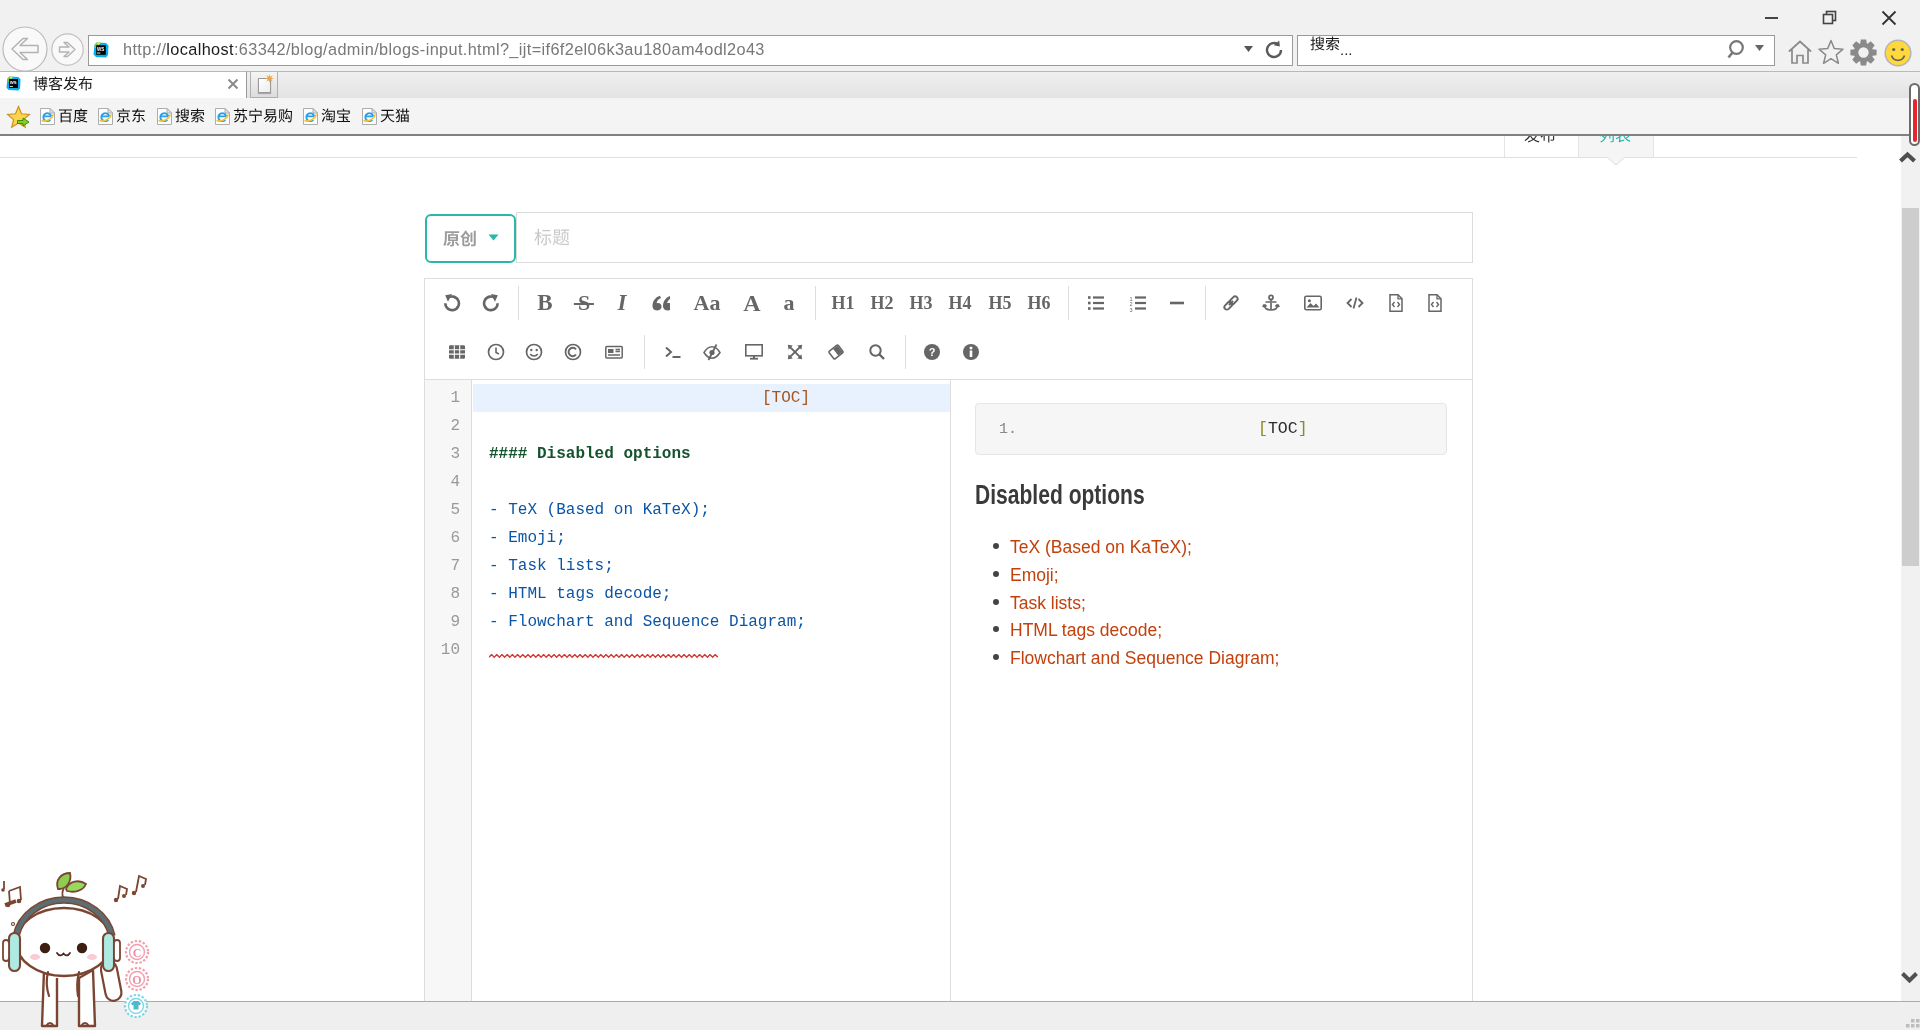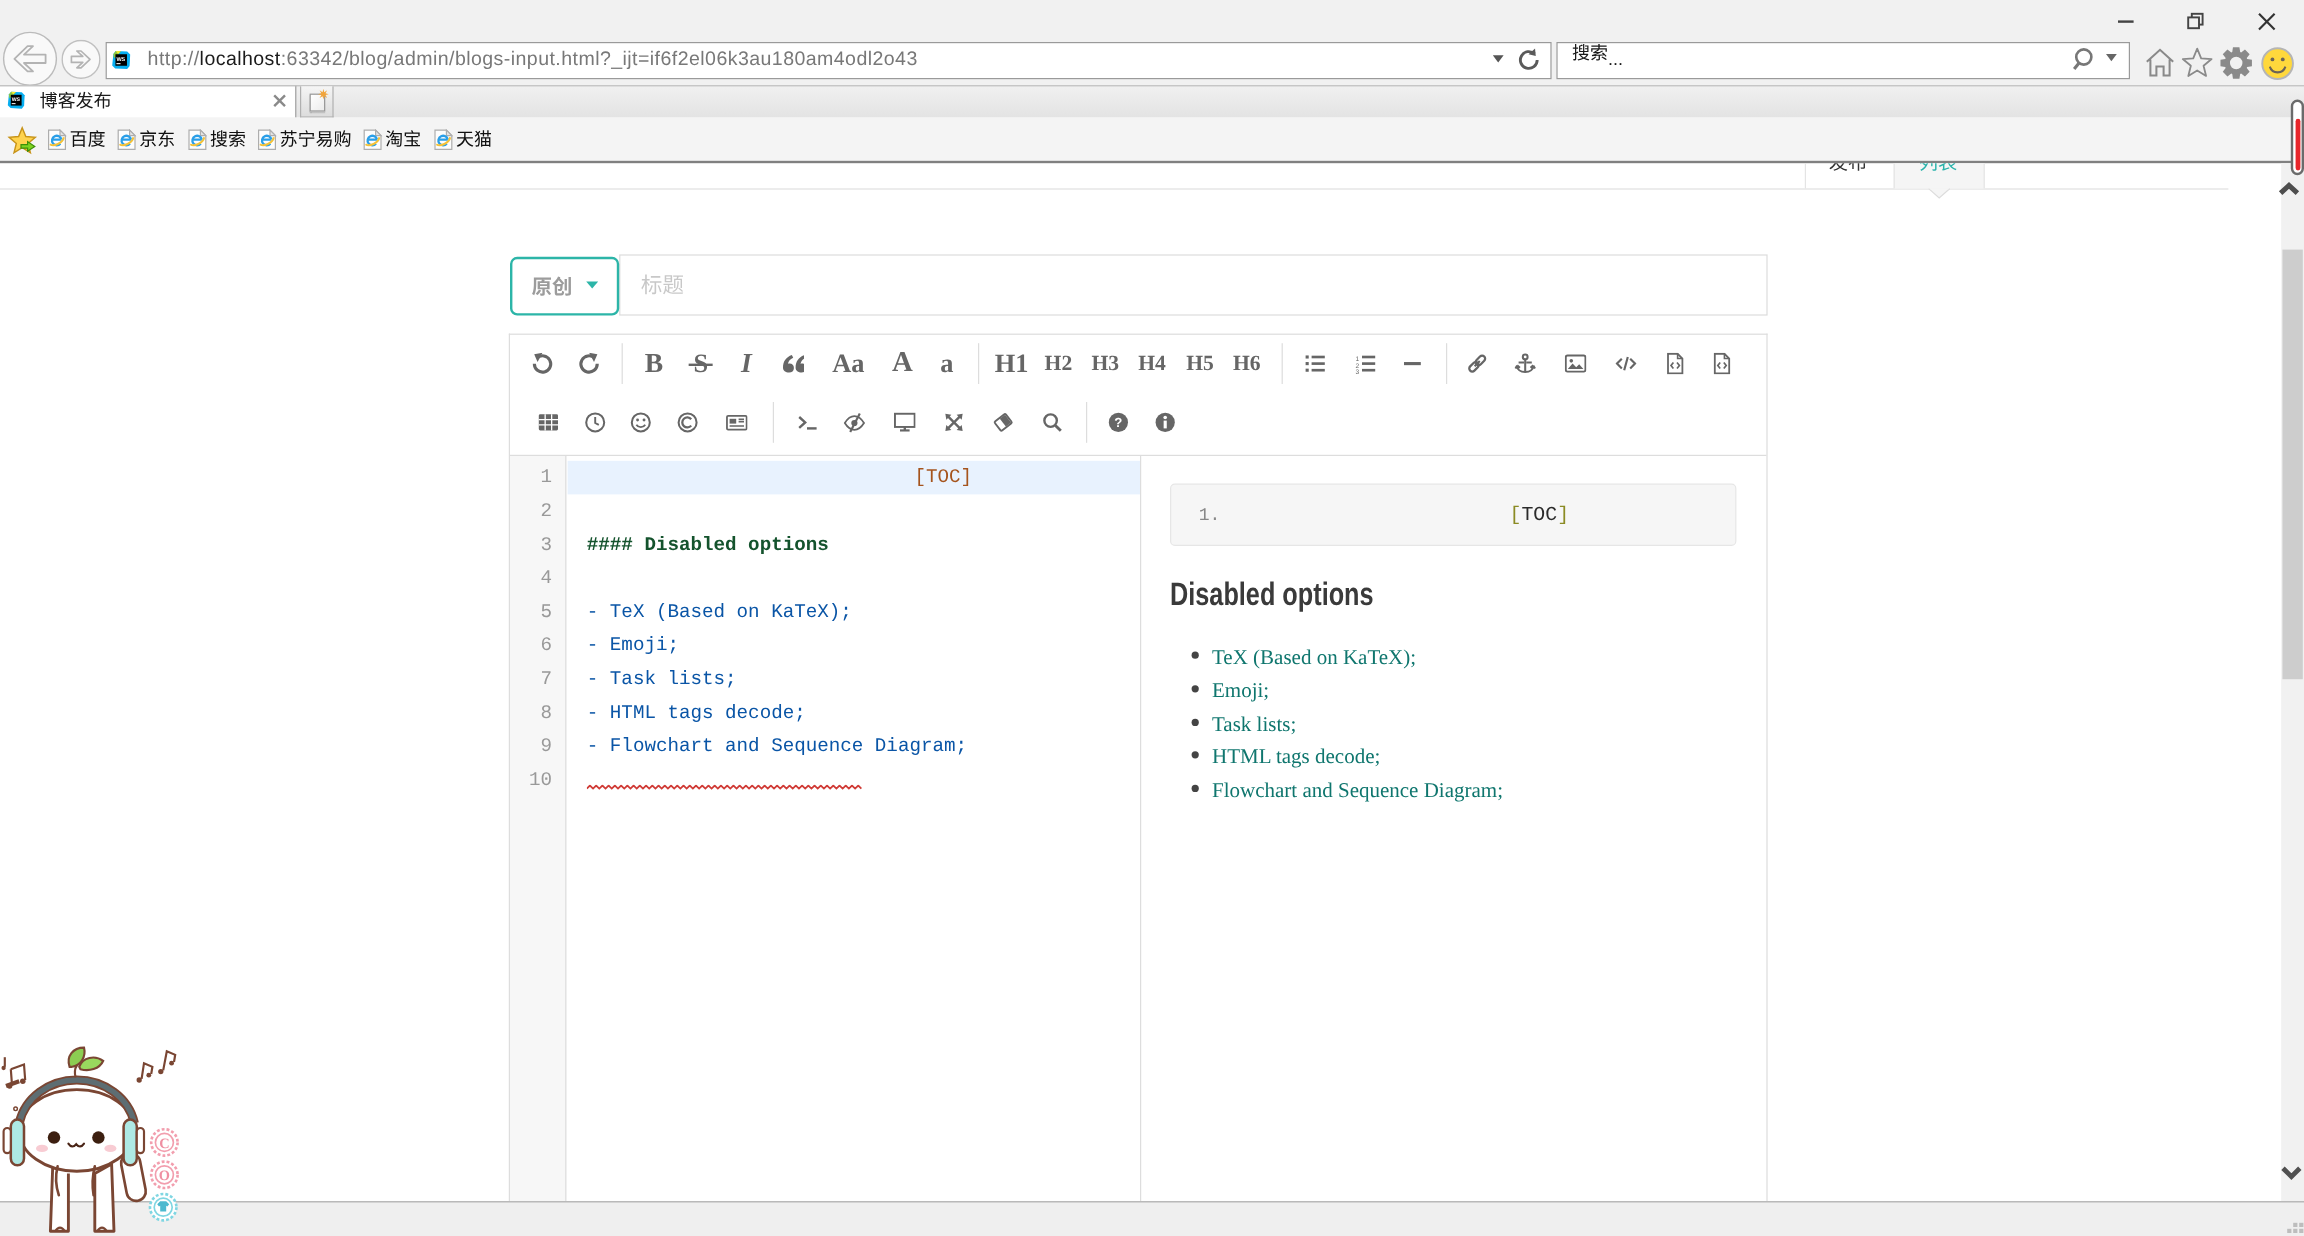--- a/index.html
+++ b/index.html
@@ -238,21 +238,21 @@
 <div style="position:absolute;left:545.0px;top:303.0px;transform:translate(-50%,-50%);font-family:'Liberation Serif';font-weight:bold;font-style:normal;font-size:23.0px;color:#666;letter-spacing:0;white-space:nowrap">B</div>
 <div style="position:absolute;left:584.0px;top:303.0px;transform:translate(-50%,-50%);font-family:'Liberation Serif';font-weight:bold;font-style:normal;font-size:22.0px;color:#666;letter-spacing:0;white-space:nowrap"><span style="position:relative">S<span style="position:absolute;left:-4px;right:-4px;top:52%;height:1.6px;background:#666"></span></span></div>
 <div style="position:absolute;left:622.0px;top:303.0px;transform:translate(-50%,-50%);font-family:'Liberation Serif';font-weight:bold;font-style:italic;font-size:23.0px;color:#666;letter-spacing:0;white-space:nowrap">I</div>
 <svg style="position:absolute;left:652.0px;top:294.0px" width="18" height="18" viewBox="0 0 18 18">
     <path d="M0.5 12.4c0-5.4 2.7-9 7.4-10.6l1.1 2.3c-2.6 1.1-4 2.8-4.4 5.1c.5-.1.9-.2 1.4-.2c2.1 0 3.6 1.5 3.6 3.6c0 2.3-1.7 3.9-4 3.9c-3 0-5.1-1.8-5.1-4.1zm10.5 0c0-5.4 2.7-9 7.4-10.6l1.1 2.3c-2.6 1.1-4 2.8-4.4 5.1c.5-.1.9-.2 1.4-.2c2.1 0 3.6 1.5 3.6 3.6c0 2.3-1.7 3.9-4 3.9c-3 0-5.1-1.8-5.1-4.1z" fill="#666"></path>
   </svg>
 <div style="position:absolute;left:707.0px;top:303.0px;transform:translate(-50%,-50%);font-family:'Liberation Serif';font-weight:bold;font-style:normal;font-size:22.0px;color:#666;letter-spacing:0;white-space:nowrap">Aa</div>
 <div style="position:absolute;left:752.0px;top:303.0px;transform:translate(-50%,-50%);font-family:'Liberation Serif';font-weight:bold;font-style:normal;font-size:24.0px;color:#666;letter-spacing:0;white-space:nowrap">A</div>
 <div style="position:absolute;left:789.0px;top:303.0px;transform:translate(-50%,-50%);font-family:'Liberation Serif';font-weight:bold;font-style:normal;font-size:22.0px;color:#666;letter-spacing:0;white-space:nowrap">a</div>
 <div style="position:absolute;left:815px;top:286px;width:1px;height:34px;background:#ddd"></div>
-<div style="position:absolute;left:843.0px;top:303.0px;transform:translate(-50%,-50%);font-family:'Liberation Serif';font-weight:bold;font-style:normal;font-size:22px;color:#666;letter-spacing:0;white-space:nowrap">H1</div>
+<div style="position:absolute;left:843.0px;top:303.0px;transform:translate(-50%,-50%);font-family:'Liberation Serif';font-weight:bold;font-style:normal;font-size:18.0px;color:#666;letter-spacing:0;white-space:nowrap">H1</div>
 <div style="position:absolute;left:882.0px;top:303.0px;transform:translate(-50%,-50%);font-family:'Liberation Serif';font-weight:bold;font-style:normal;font-size:18.0px;color:#666;letter-spacing:0;white-space:nowrap">H2</div>
 <div style="position:absolute;left:921.0px;top:303.0px;transform:translate(-50%,-50%);font-family:'Liberation Serif';font-weight:bold;font-style:normal;font-size:18.0px;color:#666;letter-spacing:0;white-space:nowrap">H3</div>
 <div style="position:absolute;left:960.0px;top:303.0px;transform:translate(-50%,-50%);font-family:'Liberation Serif';font-weight:bold;font-style:normal;font-size:18.0px;color:#666;letter-spacing:0;white-space:nowrap">H4</div>
 <div style="position:absolute;left:1000.0px;top:303.0px;transform:translate(-50%,-50%);font-family:'Liberation Serif';font-weight:bold;font-style:normal;font-size:18.0px;color:#666;letter-spacing:0;white-space:nowrap">H5</div>
 <div style="position:absolute;left:1039.0px;top:303.0px;transform:translate(-50%,-50%);font-family:'Liberation Serif';font-weight:bold;font-style:normal;font-size:18.0px;color:#666;letter-spacing:0;white-space:nowrap">H6</div>
 <div style="position:absolute;left:1068px;top:286px;width:1px;height:34px;background:#ddd"></div>
 <svg style="position:absolute;left:1087.0px;top:294.0px" width="18" height="18" viewBox="0 0 18 18">
     <rect x="1" y="2.2" width="2.6" height="2.6" fill="#666"></rect>
     <rect x="6" y="2.4" width="11" height="2.2" fill="#666"></rect>
     <rect x="1" y="7.7" width="2.6" height="2.6" fill="#666"></rect>
@@ -376,21 +376,21 @@
 <div style="position:absolute;left:489px;top:439.5px;font-family:'Liberation Mono';font-size:16px;line-height:28px;white-space:pre;color:#14532d;font-weight:bold">#### Disabled options</div>
 <div style="position:absolute;left:489px;top:495.5px;font-family:'Liberation Mono';font-size:16px;line-height:28px;white-space:pre;color:#0a55a6"><div style="height:28px">- TeX (Based on KaTeX);</div><div style="height:28px">- Emoji;</div><div style="height:28px">- Task lists;</div><div style="height:28px">- HTML tags decode;</div><div style="height:28px">- Flowchart and Sequence Diagram;</div></div>
 <svg style="position:absolute;left:489.0px;top:653.5px" width="234" height="6">
     <path d="M0 3.2 l2.6 -2.6 l2.6 2.6 l2.6 -2.6 l2.6 2.6 l2.6 -2.6 l2.6 2.6 l2.6 -2.6 l2.6 2.6 l2.6 -2.6 l2.6 2.6 l2.6 -2.6 l2.6 2.6 l2.6 -2.6 l2.6 2.6 l2.6 -2.6 l2.6 2.6 l2.6 -2.6 l2.6 2.6 l2.6 -2.6 l2.6 2.6 l2.6 -2.6 l2.6 2.6 l2.6 -2.6 l2.6 2.6 l2.6 -2.6 l2.6 2.6 l2.6 -2.6 l2.6 2.6 l2.6 -2.6 l2.6 2.6 l2.6 -2.6 l2.6 2.6 l2.6 -2.6 l2.6 2.6 l2.6 -2.6 l2.6 2.6 l2.6 -2.6 l2.6 2.6 l2.6 -2.6 l2.6 2.6 l2.6 -2.6 l2.6 2.6 l2.6 -2.6 l2.6 2.6 l2.6 -2.6 l2.6 2.6 l2.6 -2.6 l2.6 2.6 l2.6 -2.6 l2.6 2.6 l2.6 -2.6 l2.6 2.6 l2.6 -2.6 l2.6 2.6 l2.6 -2.6 l2.6 2.6 l2.6 -2.6 l2.6 2.6 l2.6 -2.6 l2.6 2.6 l2.6 -2.6 l2.6 2.6 l2.6 -2.6 l2.6 2.6 l2.6 -2.6 l2.6 2.6 l2.6 -2.6 l2.6 2.6 l2.6 -2.6 l2.6 2.6 l2.6 -2.6 l2.6 2.6 l2.6 -2.6 l2.6 2.6 l2.6 -2.6 l2.6 2.6 l2.6 -2.6 l2.6 2.6 l2.6 -2.6 l2.6 2.6 l2.6 -2.6 l2.6 2.6 l2.6 -2.6 l2.6 2.6 l2.6 -2.6 l2.6 2.6 l2.6 -2.6 l2.6 2.6" fill="none" stroke="#d03b36" stroke-width="1.45"></path>
   </svg>
 <div style="position:absolute;left:950px;top:379.5px;width:1px;height:621px;background:#ddd"></div>
 <div style="position:absolute;left:975px;top:403px;width:472px;height:52px;background:#f6f6f6;border:1px solid #e6e6e6;border-radius:4px;box-sizing:border-box"></div>
 <div style="position:absolute;left:999px;top:421px;font-family:'Liberation Mono';font-size:15px;color:#888">1.</div>
 <div style="position:absolute;left:1258px;top:419px;font-family:'Liberation Mono';font-size:16.5px"><span style="color:#8b8b24">[</span><span style="color:#2b2b2b">TOC</span><span style="color:#8b8b24">]</span></div>
 <div style="position:absolute;left:975px;top:482px;font-family:'Liberation Sans';font-size:27px;line-height:1;font-weight:bold;color:#3a3a3a;transform:scaleX(0.78);transform-origin:0 0;white-space:nowrap">Disabled options</div>
-<div style="position:absolute;left:1010px;top:534px;font-family:Liberation Serif, serif;font-size:17.5px;color:#0f766e;line-height:27.8px">
+<div style="position:absolute;left:1010px;top:534px;font-family:Liberation Sans, sans-serif;font-size:17.5px;color:#c2410c;line-height:27.8px">
     <div style="height:27.8px"><span style="position:absolute;left:-17px;top:9.0px;width:6px;height:6px;border-radius:3px;background:#444"></span>TeX (Based on KaTeX);</div>
     <div style="height:27.8px"><span style="position:absolute;left:-17px;top:36.8px;width:6px;height:6px;border-radius:3px;background:#444"></span>Emoji;</div>
     <div style="height:27.8px"><span style="position:absolute;left:-17px;top:64.6px;width:6px;height:6px;border-radius:3px;background:#444"></span>Task lists;</div>
     <div style="height:27.8px"><span style="position:absolute;left:-17px;top:92.4px;width:6px;height:6px;border-radius:3px;background:#444"></span>HTML tags decode;</div>
     <div style="height:27.8px"><span style="position:absolute;left:-17px;top:120.2px;width:6px;height:6px;border-radius:3px;background:#444"></span>Flowchart and Sequence Diagram;</div>
   </div>
 <div style="position:absolute;left:1901px;top:135.5px;width:19px;height:865px;background:#f1f1f1"></div>
 <svg style="position:absolute;left:1898px;top:150px" width="19" height="16">
     <path d="M2.5 11 L9.5 4.5 L16.5 11" fill="none" stroke="#4e4e4e" stroke-width="4.2"></path>
   </svg>

